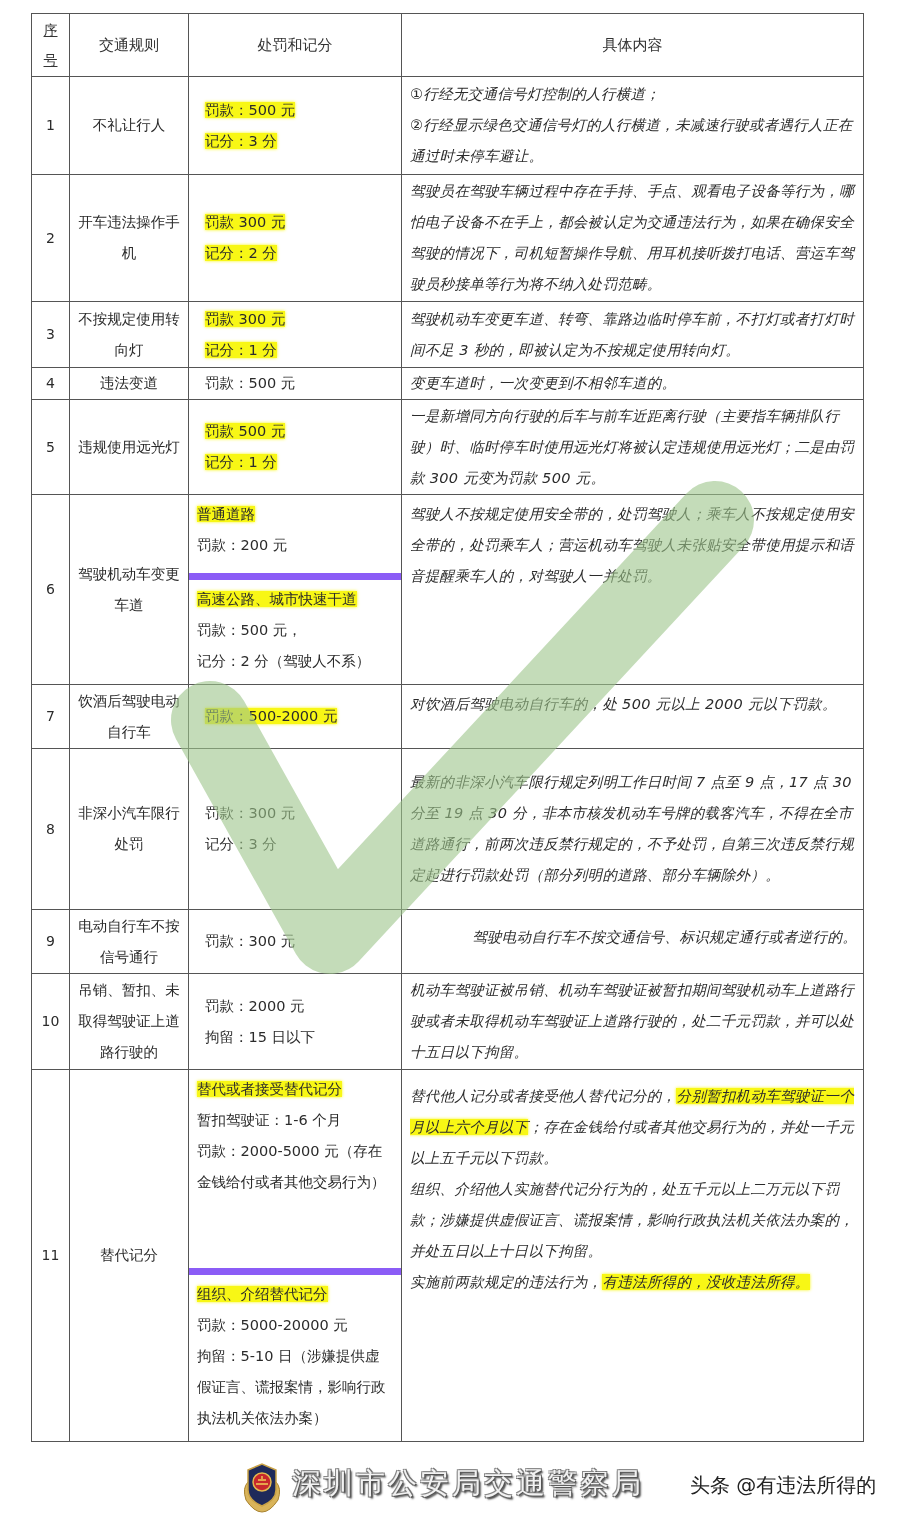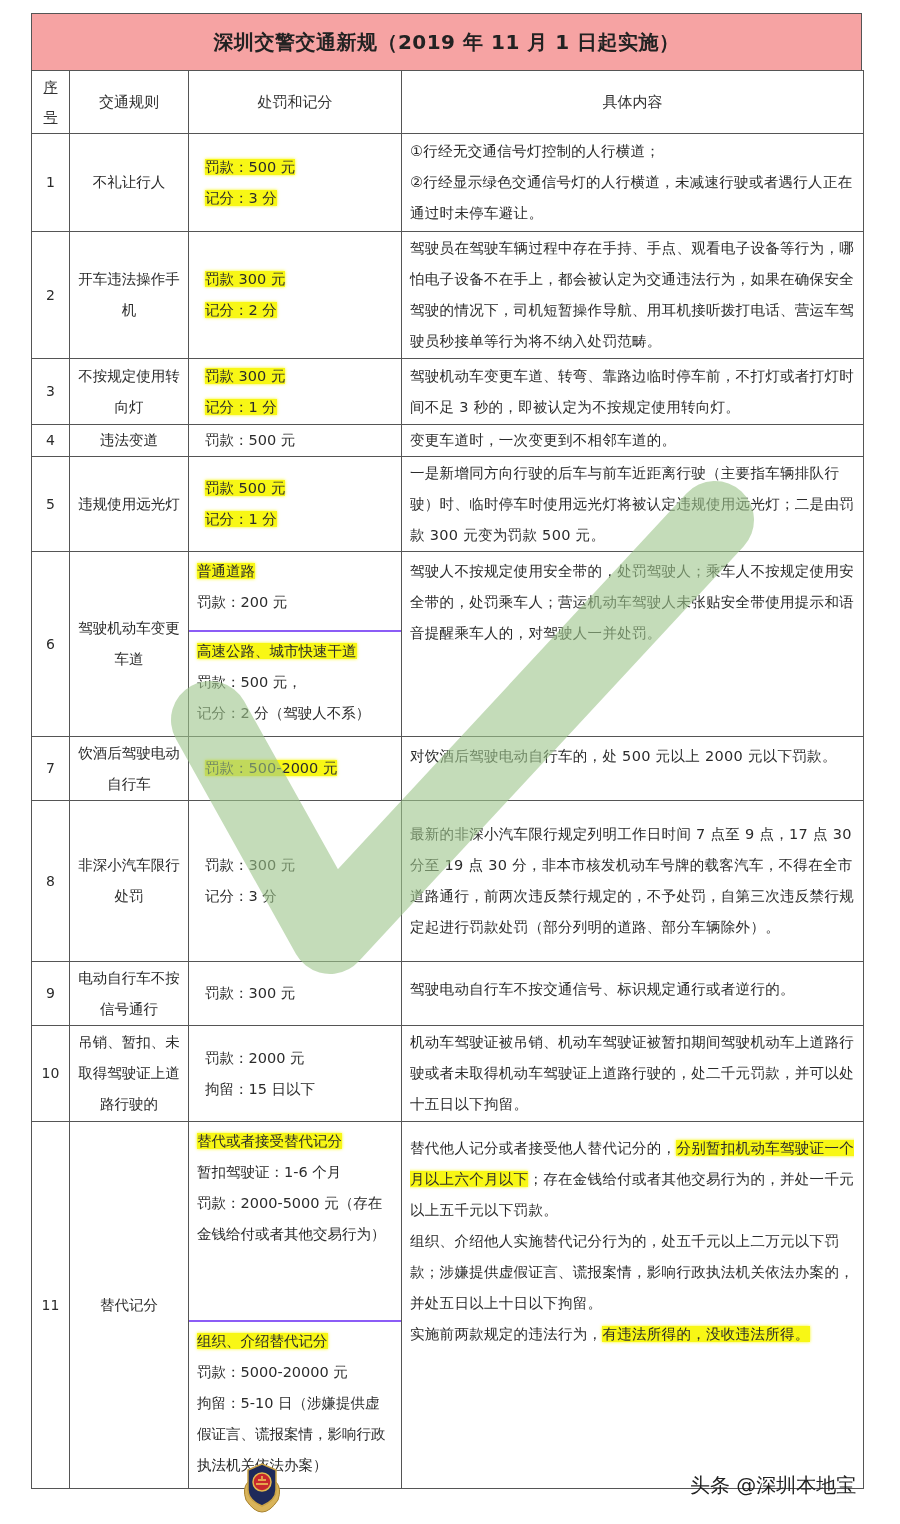--- a/index.html
+++ b/index.html
@@ -13,47 +13,44 @@
     display: flex; align-items: center; justify-content: center;
     font-size: 20px; font-weight: bold; color: #222; letter-spacing: 0.5px;
   }
   table { border-collapse: collapse; width: 833px; table-layout: fixed; }
   td, th { border: 1px solid #555; padding: 0; vertical-align: middle; }
   th { font-weight: normal; font-size: 15px; color: #333; text-align: center; }
   td { font-size: 14.5px; line-height: 31px; }
   .c-no { width: 37px; text-align: center; font-size: 14px; }
   .c-rule { width: 118px; text-align: center; line-height: 31px; padding: 0 6px; }
   .c-pen { width: 212px; padding: 0 16px; }
-  .c-det { width: auto; padding: 0 6px 0 8px; letter-spacing: 0.3px; }
+  .c-det { width: auto; padding: 0 6px 0 8px; letter-spacing: 0.3px; font-style: italic; }
   .hl { background: #f8f715; box-shadow: 0 0 3px #f8f715; }
   .line { display: block; }
   .pencell { padding: 0; }
   .pencell .block { padding: 4px 8px; }
-  .pencell .block + .block { border-top: 2px solid #8b5cf6; }
+  .pencell .block + .block { border-top: 7px solid #8b5cf6; }
   .check {
     position: absolute; left: 0; top: 0; width: 900px; height: 1524px; pointer-events: none;
   }
   .footer {
     position: absolute; left: 0; top: 1450px; width: 900px; height: 74px;
   }
   .emblem { position: absolute; left: 240px; top: 12px; width: 44px; height: 52px; }
   .org-name {
     position: absolute; left: 292px; top: 14px; font-size: 29px; color: #f2f2f2;
     letter-spacing: 3px;
     text-shadow: 1px 1px 0 #555, -1px -1px 0 #888, 1px -1px 0 #777, -1px 1px 0 #777, 2px 2px 2px #333;
   }
   .watermark { position: absolute; left: 690px; top: 22px; font-size: 20px; color: #222; }
 </style>
 </head>
 <body>
 
 <div class="sheet">
-  <div class="title-bar">
-    <span>深圳交警交通新规（2019 年 11 月 1 日起实施）</span>
-  </div>
   <table>
     <colgroup>
       <col style="width:38px">
         <col style="width:119px">
         <col style="width:213px">
         <col>
     </colgroup>
     <thead>
       <tr style="height:63px">
         <th style="font-size:14px;line-height:30px;padding:0 10px;text-decoration:underline;"><span>序号</span></th>
@@ -156,21 +153,21 @@
           <td class="c-det">
             <span class="line">最新的非深小汽车限行规定列明工作日时间 7 点至 9 点，17 点 30 分至 19 点 30 分，非本市核发机动车号牌的载客汽车，不得在全市道路通行，前两次违反禁行规定的，不予处罚，自第三次违反禁行规定起进行罚款处罚（部分列明的道路、部分车辆除外）。</span>
           </td>
         </tr>
         <tr style="height: 64px;">
           <td class="c-no">9</td>
           <td class="c-rule">电动自行车不按信号通行</td>
           <td class="c-pen">
             <span class="line"><span>罚款：300 元</span></span>
           </td>
-          <td class="c-det" style="vertical-align: top; padding-top: 12px;">
+          <td class="c-det" style="vertical-align: top; padding-top: 12px; text-align: right;">
             <span class="line">驾驶电动自行车不按交通信号、标识规定通行或者逆行的。</span>
           </td>
         </tr>
         <tr style="height: 96px;">
           <td class="c-no">10</td>
           <td class="c-rule">吊销、暂扣、未取得驾驶证上道路行驶的</td>
           <td class="c-pen">
             <span class="line"><span>罚款：2000 元</span></span>
             <span class="line"><span>拘留：15 日以下</span></span>
           </td>
@@ -207,14 +204,15 @@
   <path d="M210 720 L330 935 L715 520" fill="none" stroke="#9cc48a" stroke-opacity="0.6" stroke-width="78" stroke-linecap="round" stroke-linejoin="round"></path>
 </svg>
 
 <div class="footer">
   <svg class="emblem" viewBox="0 0 44 52">
     <path d="M6 38 Q2 26 8 20 Q10 34 22 44 Q34 34 36 20 Q42 26 38 38 Q30 50 22 50 Q14 50 6 38Z" fill="#d9b45a" stroke="#a8822e" stroke-width="1"></path>
     <path d="M8 8 L22 2 L36 8 L36 28 Q36 38 22 44 Q8 38 8 28Z" fill="#1e2a5a" stroke="#c9a246" stroke-width="1.5"></path>
     <circle cx="22" cy="20" r="9" fill="#c8282c" stroke="#e2b94e" stroke-width="1.5"></circle>
     <path d="M16 22 h12 M18 18 h8 M22 14 v3" stroke="#f0cc55" stroke-width="1.4"></path>
   </svg>
-  <div class="watermark">头条 @深圳本地宝</div>
+  <div class="org-name">深圳市公安局交通警察局</div>
+  <div class="watermark">头条 @有违法所得的</div>
 </div>
 
 </body></html>

